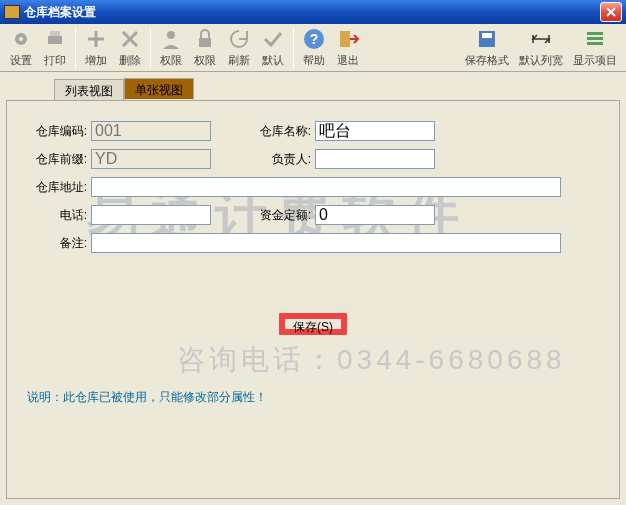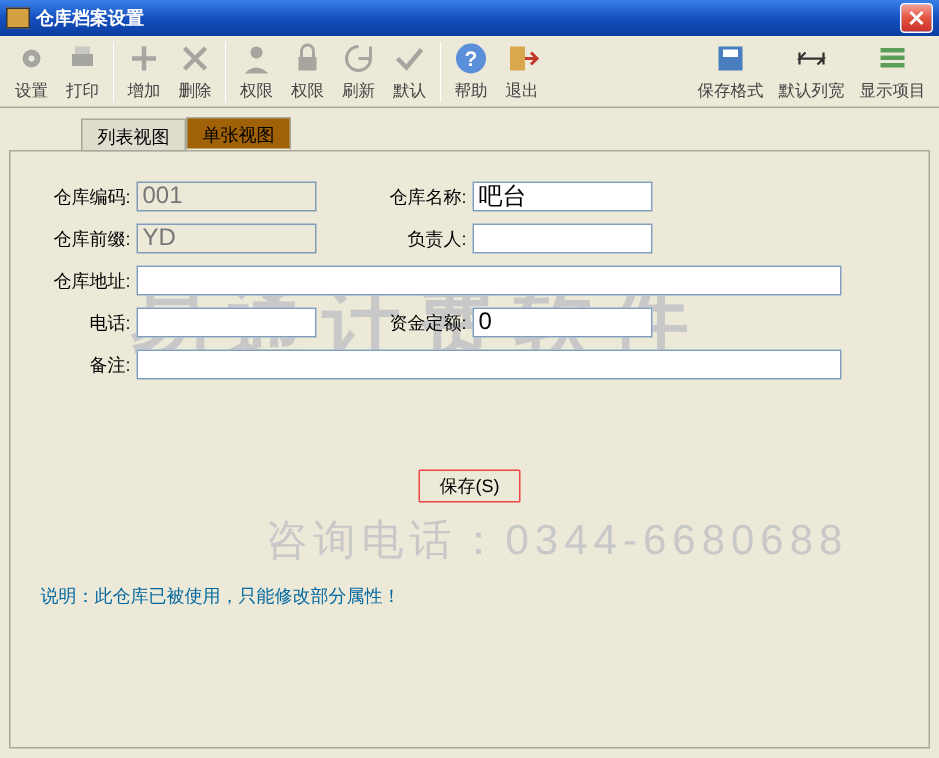--- a/index.html
+++ b/index.html
@@ -73,21 +73,21 @@
 .field-label { width: 60px; text-align: right; margin-right: 4px; color: #000;}
 .field-input {
   height: 20px; border: 1px solid #7f9db9; background: #fff;
   padding: 1px 3px; font-size: 16px;
 }
 .field-input.readonly { background: #ece9d8; color: #777; }
 .col-gap { width: 40px; }
 .btn {
   min-width: 68px; height: 22px;
   background: #ece9d8;
-  border: 1px solid #ef4444;
+  border: 6px solid #ef4444;
   border-radius: 1px;
   cursor: pointer;
   font-size: 12px;
 }
 .action-row { display: flex; justify-content: center; gap: 14px; margin-top: 60px; }
 .note { color: #0369a1; margin-top: 54px; }
 .watermark-main, .watermark-sub {
   position: absolute; color: #c8c8c8; font-family: "SimHei", sans-serif;
   pointer-events: none; z-index: 0; white-space: nowrap;
 }

